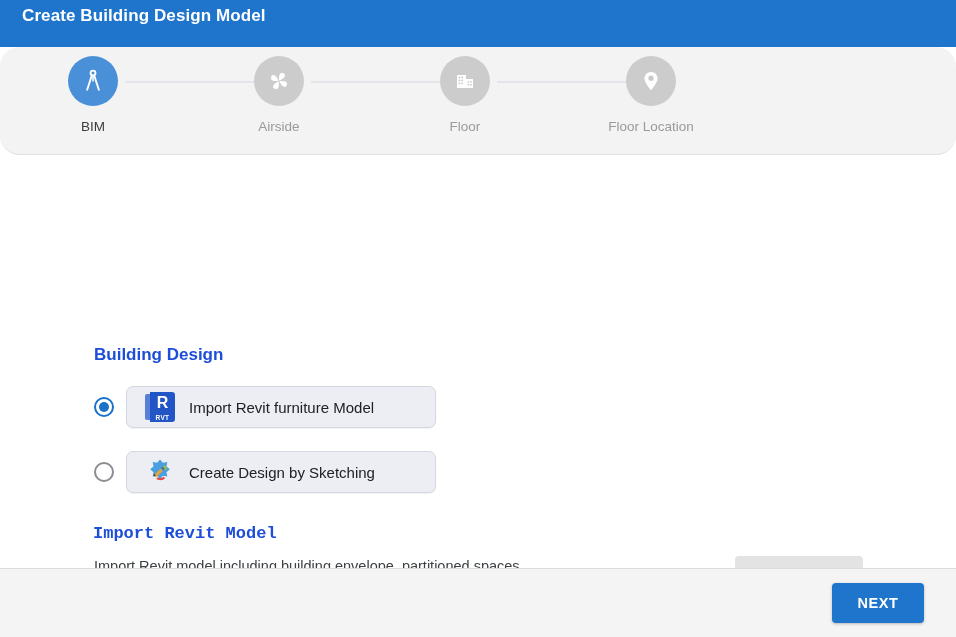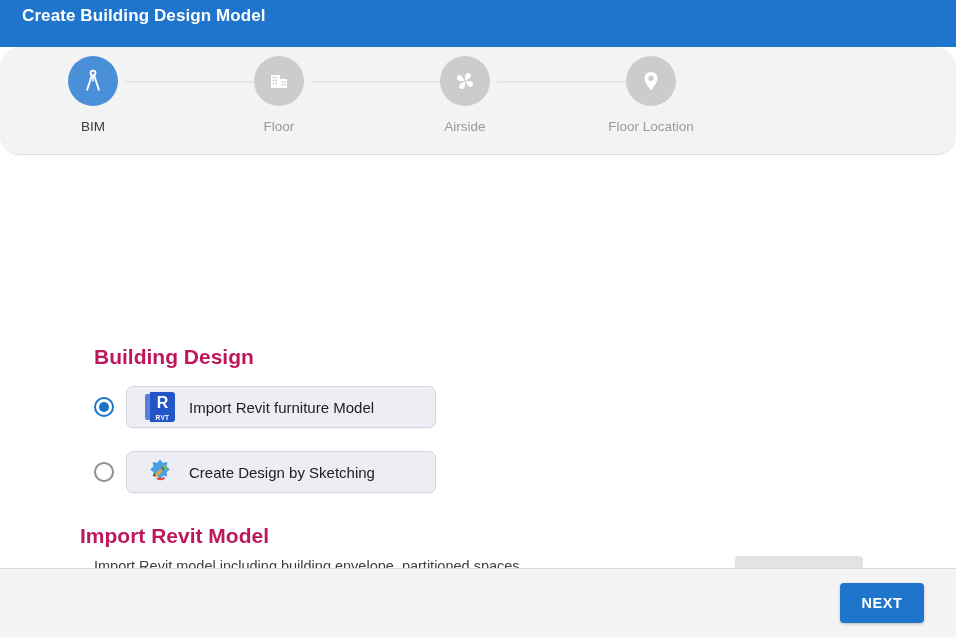--- a/index.html
+++ b/index.html
@@ -96,26 +96,26 @@
   .content {
     flex: 1;
     background: #ffffff;
     position: relative;
     padding: 0;
     overflow: hidden;
   }
 
   .section-title {
     position: absolute;
-    font-size: 21px;
-    font-weight: bold;
-    color: #be185d;
+    font-size: 17px;
+    font-weight: bold;
+    color: #1d4ed8;
   }
   #building-design-title { left: 94px; top: 190px; }
-  #import-title { left: 80px; top: 369px; }
+  #import-title { left: 93px; top: 369px; font-family: Liberation Mono, monospace; }
 
   .radio-row {
     position: absolute;
     left: 94px;
     display: flex;
     align-items: center;
   }
   #radio-row-0 { top: 231px; }
   #radio-row-1 { top: 289px; margin-top: 7px; }
 
@@ -247,21 +247,21 @@
     min-height: 69px;
     background: #f4f4f4;
     border-top: 1px solid #dcdcdc;
     display: flex;
     align-items: center;
     justify-content: flex-end;
     padding-right: 32px;
     box-sizing: border-box;
   }
   .next-btn {
-    width: 84px;
+    width: 92px;
     height: 40px;
     background: #1f74cc;
     border: none;
     border-radius: 4px;
     color: #ffffff;
     font-size: 14.5px;
     font-weight: bold;
     letter-spacing: 0.6px;
     font-family: "Liberation Sans", sans-serif;
     cursor: pointer;
@@ -285,20 +285,35 @@
         <span class="step-icon">
           <svg width="28" height="28" viewBox="0 0 24 24" fill="none">
             <circle cx="12" cy="5.2" r="2.1" stroke="#ffffff" stroke-width="1.6"></circle>
             <path d="M11 7.2 L7 19.5" stroke="#ffffff" stroke-width="1.6" stroke-linecap="round"></path>
             <path d="M13 7.2 L17 19.5" stroke="#ffffff" stroke-width="1.6" stroke-linecap="round"></path>
             <path d="M12 7.4 L12 12" stroke="#ffffff" stroke-width="1.3" stroke-linecap="round"></path>
           </svg>
         </span>
       </div>
       <span class="step-label">BIM</span>
+    </div>
+
+    <div class="step">
+      <div class="connector" style="left:125px; width:160px;"></div>
+      <div class="step-circle">
+        <span class="step-icon">
+          <svg width="26" height="26" viewBox="0 0 24 24">
+            <path d="M12 11.5 C12 6 12.5 4 16 4.8 C19 5.6 17.5 10 12 11.5 Z" fill="#ffffff"></path>
+            <path d="M12.5 12 C18 12 20 12.5 19.2 16 C18.4 19 14 17.5 12.5 12 Z" fill="#ffffff"></path>
+            <path d="M12 12.5 C12 18 11.5 20 8 19.2 C5 18.4 6.5 14 12 12.5 Z" fill="#ffffff"></path>
+            <path d="M11.5 12 C6 12 4 11.5 4.8 8 C5.6 5 10 6.5 11.5 12 Z" fill="#ffffff"></path>
+          </svg>
+        </span>
+      </div>
+      <span class="step-label">Airside</span>
     </div>
 
     <div class="step">
       <div class="connector" style="left:125px; width:160px;"></div>
       <div class="step-circle">
         <span class="step-icon">
           <svg width="24" height="24" viewBox="0 0 24 24">
             <rect x="4" y="6" width="9" height="13" fill="#ffffff"></rect>
             <rect x="13" y="10" width="7" height="9" fill="#ffffff"></rect>
             <rect x="5.6" y="7.6" width="1.6" height="1.6" fill="#c9c9c9"></rect>
@@ -311,35 +326,20 @@
             <rect x="17.2" y="12.2" width="1.5" height="1.5" fill="#c9c9c9"></rect>
             <rect x="14.6" y="15" width="1.5" height="1.5" fill="#c9c9c9"></rect>
             <rect x="17.2" y="15" width="1.5" height="1.5" fill="#c9c9c9"></rect>
           </svg>
         </span>
       </div>
       <span class="step-label">Floor</span>
     </div>
 
     <div class="step">
-      <div class="connector" style="left:125px; width:160px;"></div>
-      <div class="step-circle">
-        <span class="step-icon">
-          <svg width="26" height="26" viewBox="0 0 24 24">
-            <path d="M12 11.5 C12 6 12.5 4 16 4.8 C19 5.6 17.5 10 12 11.5 Z" fill="#ffffff"></path>
-            <path d="M12.5 12 C18 12 20 12.5 19.2 16 C18.4 19 14 17.5 12.5 12 Z" fill="#ffffff"></path>
-            <path d="M12 12.5 C12 18 11.5 20 8 19.2 C5 18.4 6.5 14 12 12.5 Z" fill="#ffffff"></path>
-            <path d="M11.5 12 C6 12 4 11.5 4.8 8 C5.6 5 10 6.5 11.5 12 Z" fill="#ffffff"></path>
-          </svg>
-        </span>
-      </div>
-      <span class="step-label">Airside</span>
-    </div>
-
-    <div class="step">
       <div class="step-circle">
         <span class="step-icon">
           <svg width="26" height="26" viewBox="0 0 24 24">
             <path d="M12 3.6 C8.6 3.6 6 6.2 6 9.5 C6 14 12 20.6 12 20.6 C12 20.6 18 14 18 9.5 C18 6.2 15.4 3.6 12 3.6 Z" fill="#ffffff"></path>
             <circle cx="12" cy="9.4" r="2.4" fill="#c9c9c9"></circle>
           </svg>
         </span>
       </div>
       <span class="step-label">Floor Location</span>
     </div>

